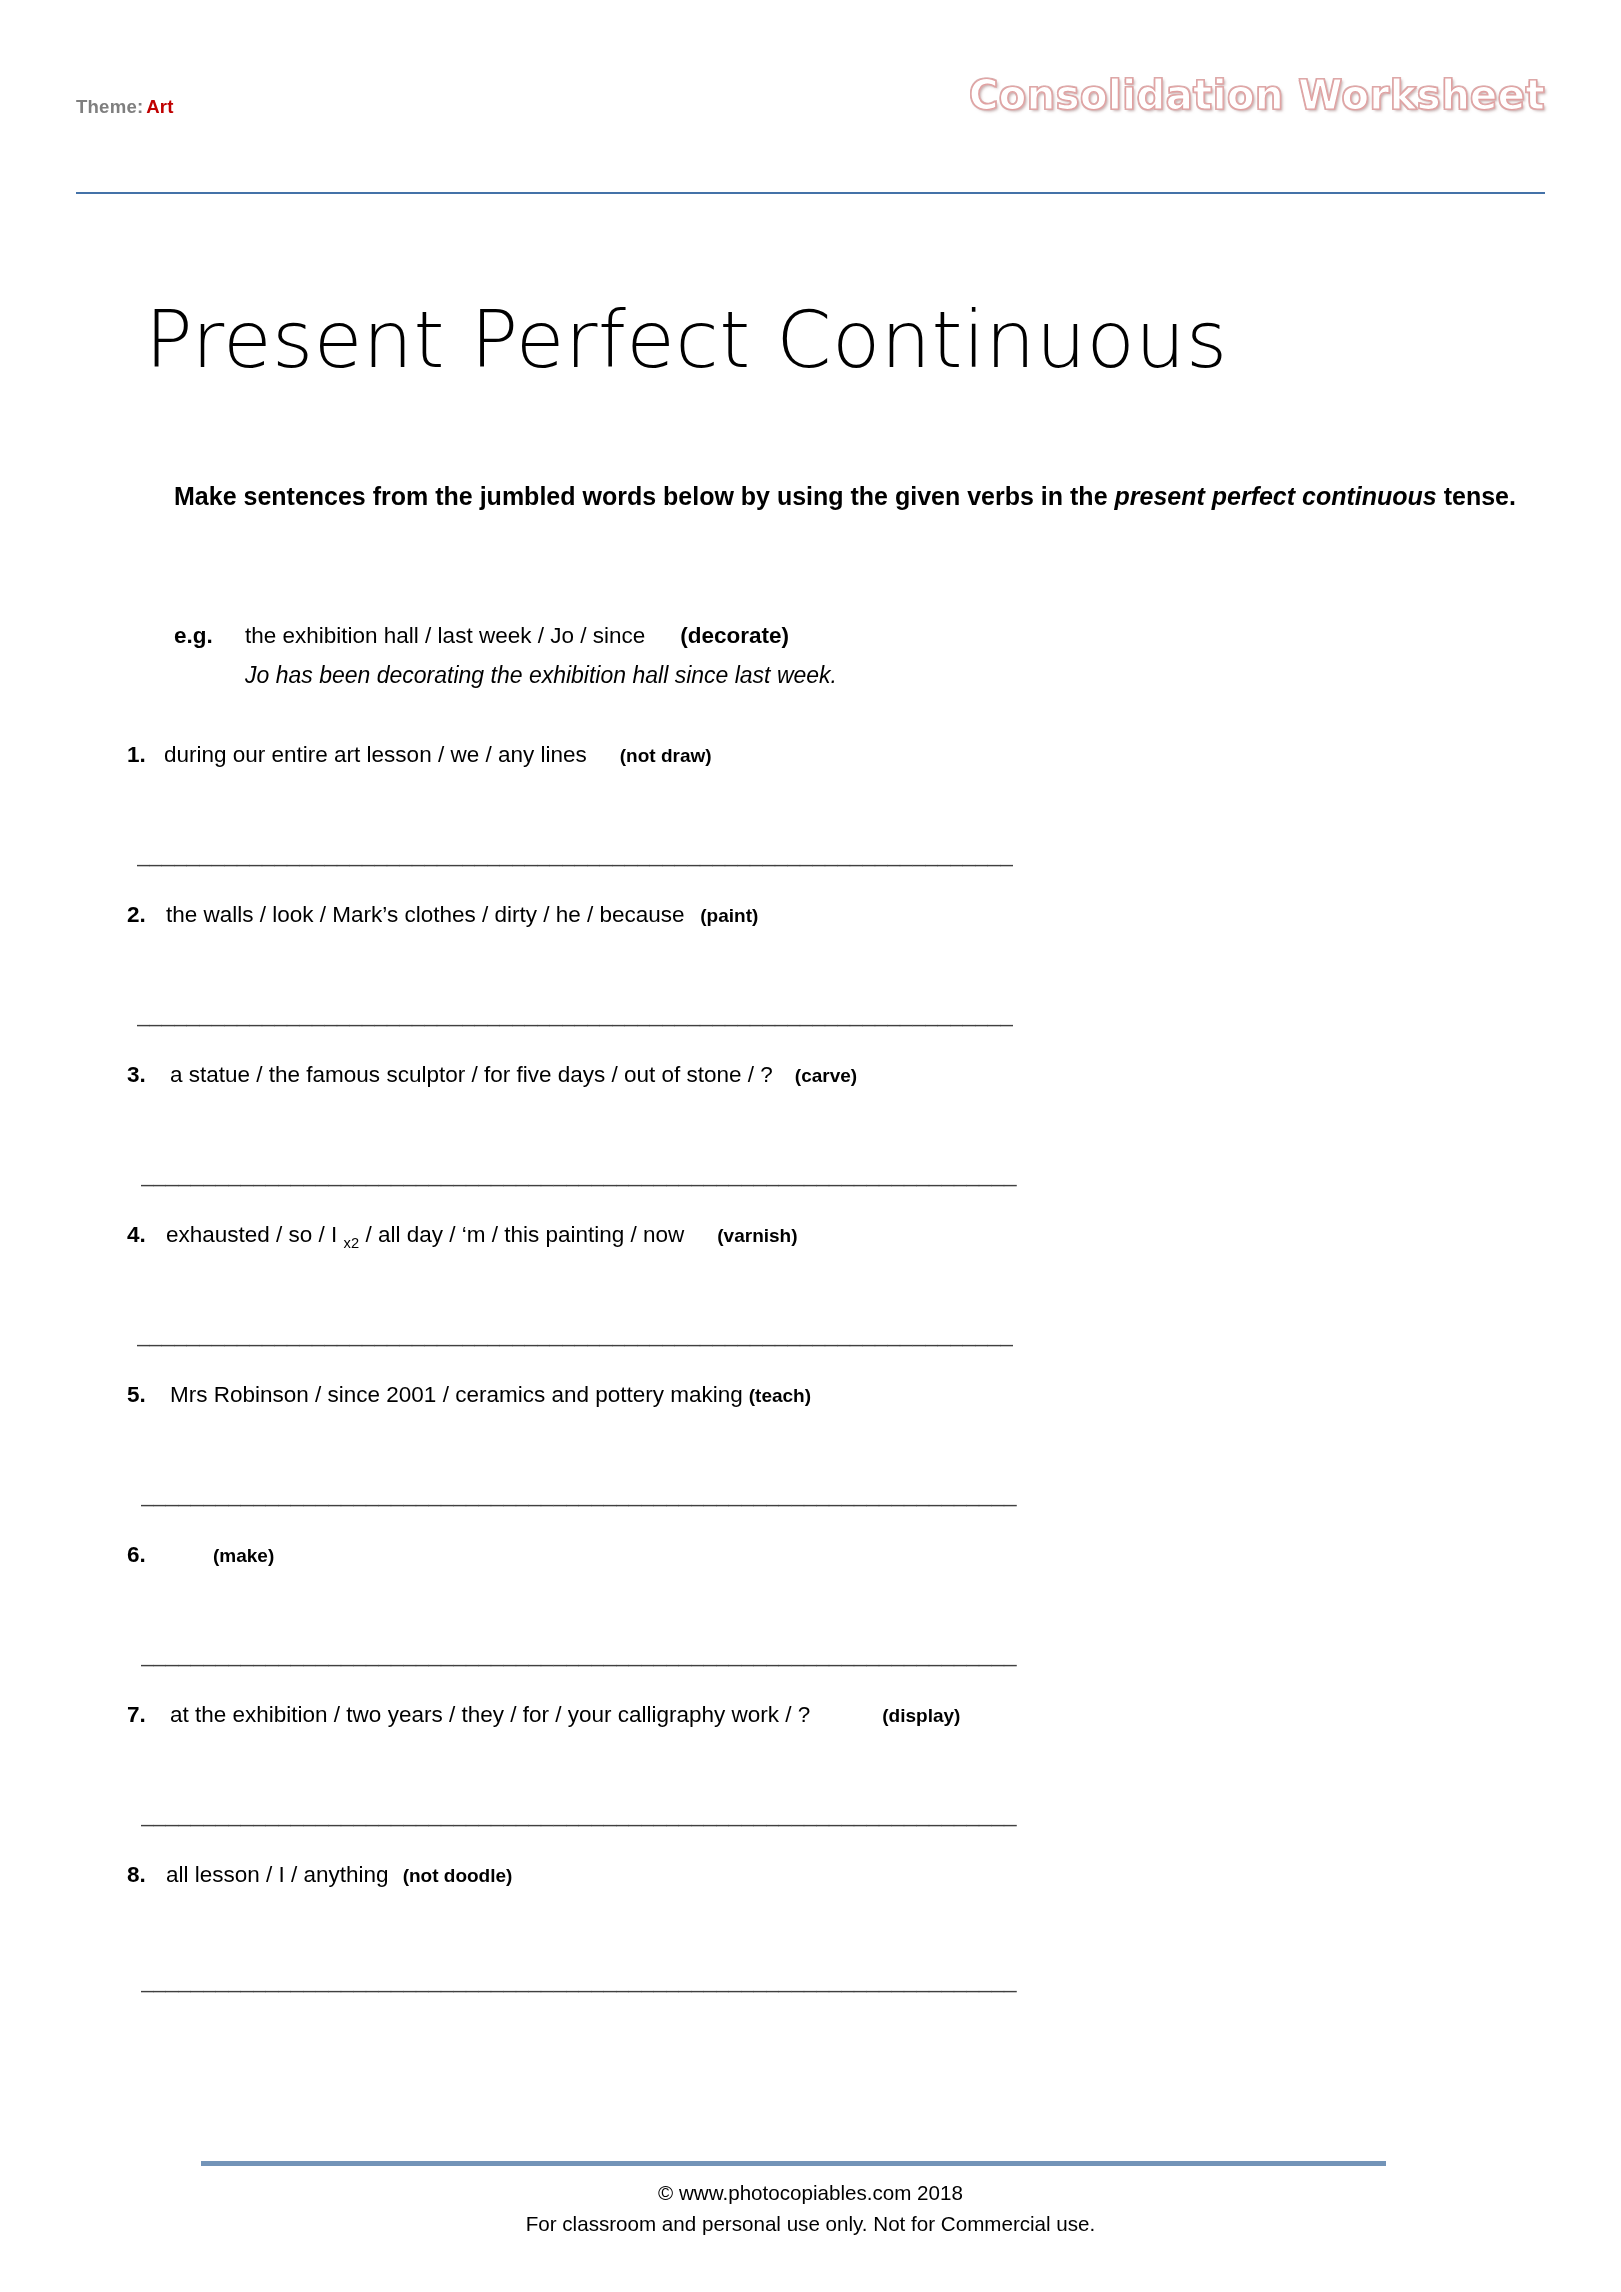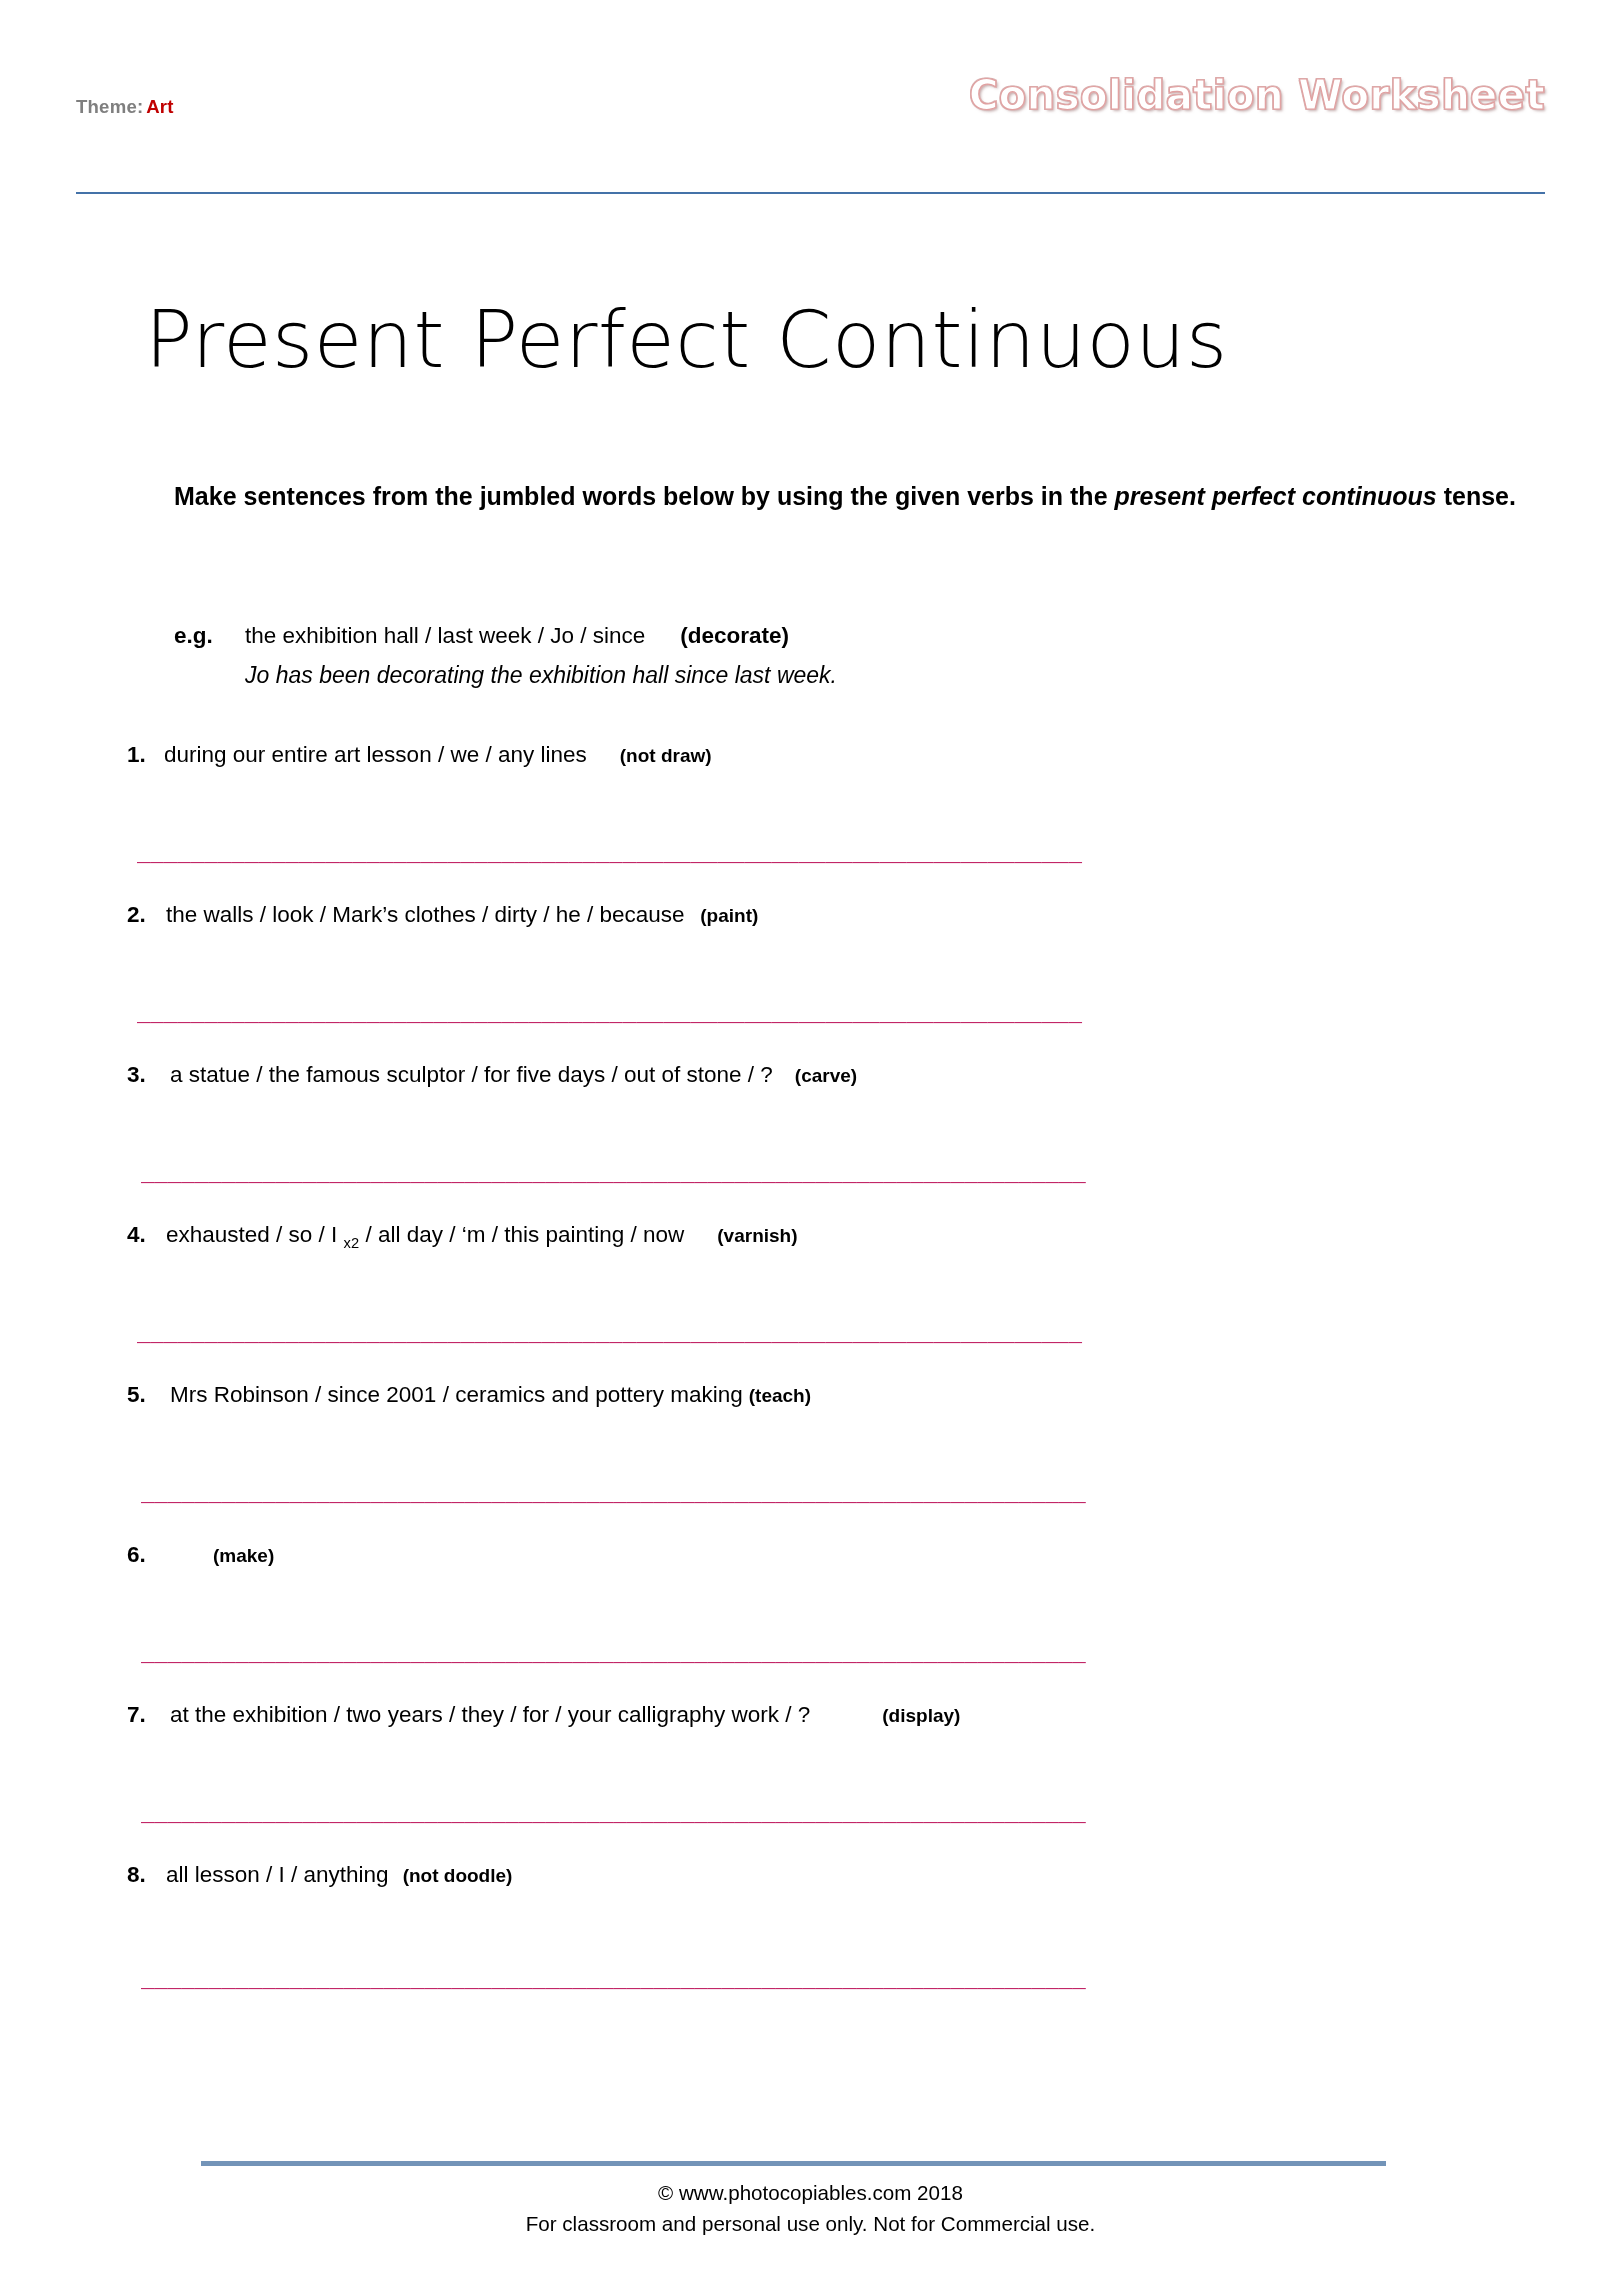--- a/index.html
+++ b/index.html
@@ -171,25 +171,24 @@
     font-weight: bold;
     margin-left: 33px;
   }
   .answer-rule {
     position: absolute;
     left: 9.8px;
     right: 0;
     top: 100px;
     font-size: 22.5px;
     letter-spacing: 0px;
-    color: #be185d;
+    color: #404040;
     overflow: hidden;
     white-space: nowrap;
     height: 29px;
-    font-family: Liberation Mono, monospace;
   }
 
   
   .q-1 .q-num { width: 37px; }
   .q-3 .q-num, .q-5 .q-num, .q-6 .q-num, .q-7 .q-num { width: 43px; }
   .q-3 .answer-rule, .q-5 .answer-rule, .q-6 .answer-rule,
   .q-7 .answer-rule, .q-8 .answer-rule { left: 13.7px; }
   .q-8 .answer-rule { top: 106px; }
 
   

